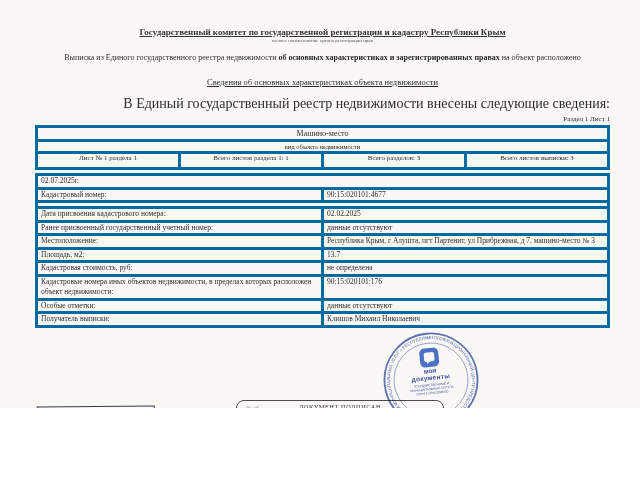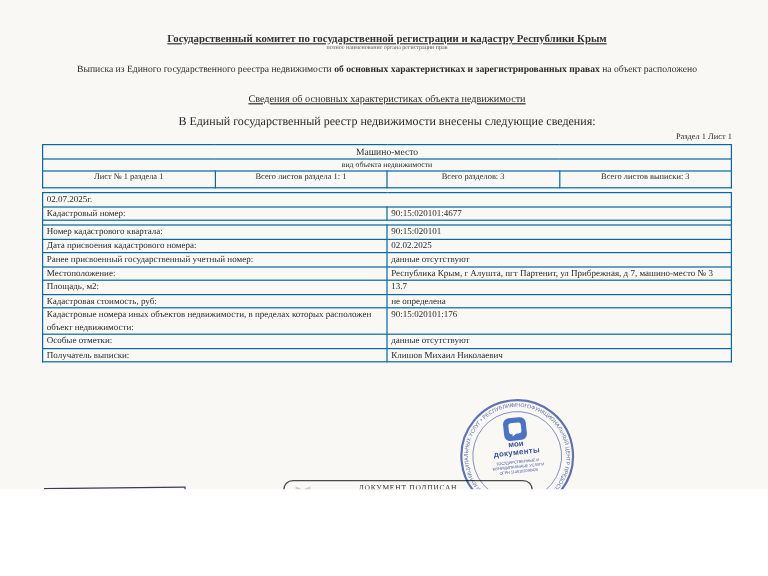--- a/index.html
+++ b/index.html
@@ -4,24 +4,24 @@
 <style>
   html,body{margin:0;padding:0;}
   .page{position:relative;width:640px;height:408px;background:#f9f8f4;overflow:hidden;
         font-family:"Liberation Serif", serif;color:#2b2b2b;}
   .content{position:absolute;left:35px;top:0;width:575px;}
   .doc-title{margin-top:27px;text-align:center;font-size:9px;font-weight:bold;text-decoration:underline;color:#343434;}
   .doc-title-caption{text-align:center;font-size:5px;color:#5a5a5a;margin-top:1px;}
   .extract-line{margin-top:10px;text-align:center;font-size:8px;}
   .extract-line b{font-weight:bold;}
   .section-title{margin-top:15px;text-align:center;font-size:8.5px;text-decoration:underline;}
-  .intro-line{margin-top:9px;text-align:center;font-size:10px;}
+  .intro-line{margin-top:9px;text-align:right;font-size:14px;}
   .section-page{margin-top:3px;text-align:right;font-size:7px;}
   table{border-collapse:collapse;width:575px;table-layout:fixed;}
-  td{border:1px solid #0369a1;font-size:7.5px;padding:0 3px;vertical-align:top;line-height:1.4;}
+  td{border:3px solid #0369a1;font-size:7.5px;padding:0 3px;vertical-align:top;line-height:1.4;}
   .head-table{margin-top:2px;}
   .head-table .c{text-align:center;}
   .head-table .obj{font-size:8px;}
   .head-table .cap{font-size:6.5px;}
   .sheets td{text-align:center;font-size:7px;height:13px;}
   .attr-table{margin-top:3px;border-radius:25px;}
   .attr-table .lbl{width:197px;}
   .attr-table .val{width:372px;}
   .gap-row td{height:3px;padding:0;}
   .date-row td{font-size:7.5px;}
@@ -97,24 +97,20 @@
       <tbody>
           <tr class="date-row">
             <td colspan="2">02.07.2025г.</td>
           </tr>
       <tr>
             <td class="lbl">Кадастровый номер:</td>
             <td class="val">90:15:020101:4677</td>
           </tr>
       <tr class="gap-row">
             <td colspan="2"></td>
-          </tr>
-      <tr>
-            <td class="lbl">Номер кадастрового квартала:</td>
-            <td class="val">90:15:020101</td>
           </tr>
       <tr>
             <td class="lbl">Дата присвоения кадастрового номера:</td>
             <td class="val">02.02.2025</td>
           </tr>
       <tr>
             <td class="lbl">Ранее присвоенный государственный учетный номер:</td>
             <td class="val">данные отсутствуют</td>
           </tr>
       <tr>

